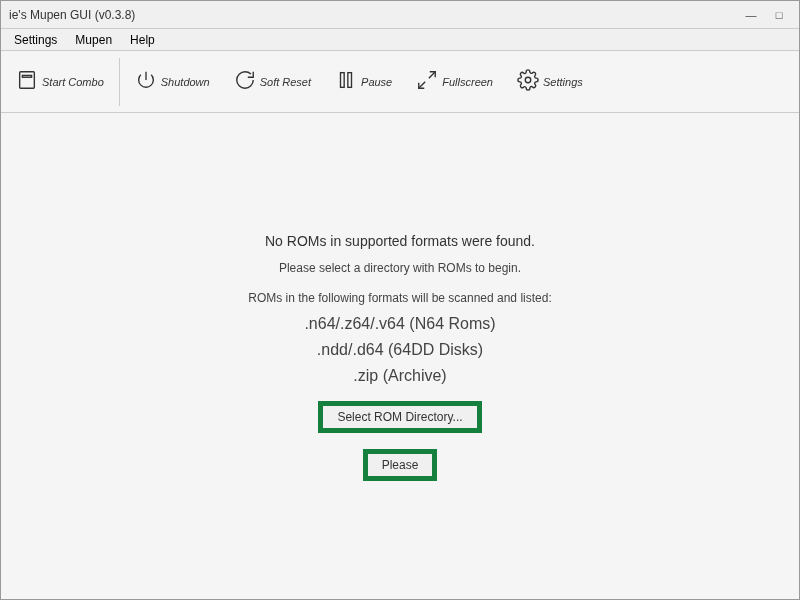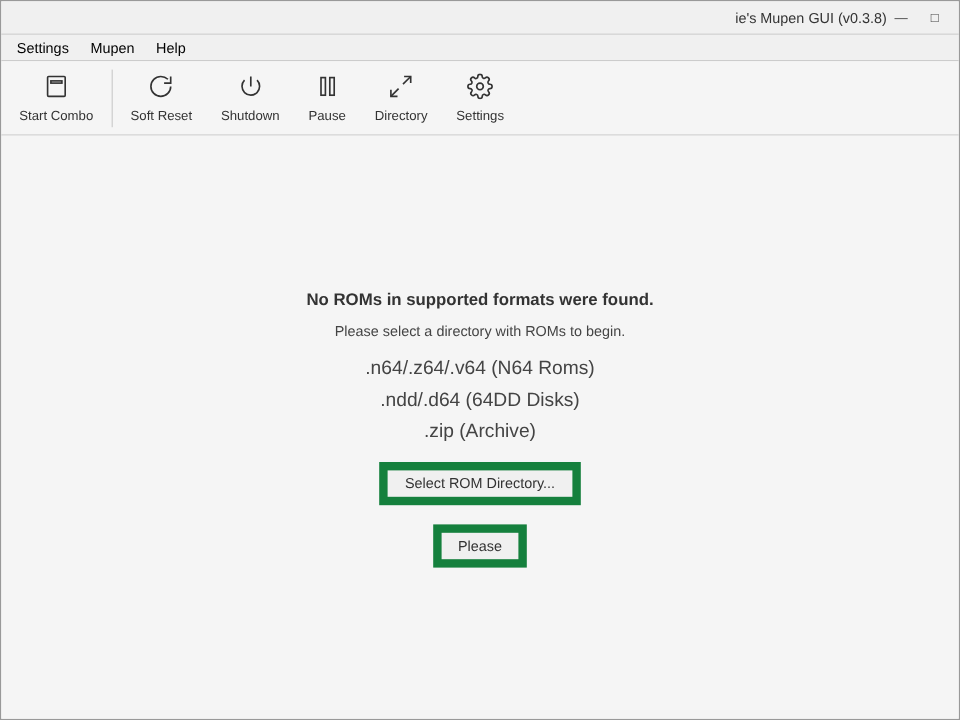--- a/index.html
+++ b/index.html
@@ -18,21 +18,21 @@
       overflow: hidden;
       border: 1px solid #999;
     }
 
     
     .title-bar {
       background: #f0f0f0;
       height: 28px;
       display: flex;
       align-items: center;
-      justify-content: flex-end;
+      justify-content: space-between;
       padding: 0 8px;
       border-bottom: 1px solid #ccc;
     }
 
     .title-bar-title {
       font-size: 12px;
       color: #333;
     }
 
     .title-bar-controls {
@@ -76,32 +76,32 @@
       height: 62px;
       display: flex;
       align-items: center;
       padding: 0 4px;
       border-bottom: 1px solid #ccc;
       gap: 2px;
     }
 
     .toolbar-btn {
       display: flex;
-      flex-direction: column;
       align-items: center;
       justify-content: center;
       padding: 4px 10px;
       height: 54px;
       min-width: 50px;
       background: none;
       border: 1px solid transparent;
       cursor: pointer;
       font-size: 11px;
       color: #333;
       gap: 4px;
+      font-style: italic;
     }
 
     .toolbar-icon {
       font-size: 20px;
       line-height: 1;
       color: #333;
     }
 
     .toolbar-icon svg {
       width: 22px;
@@ -117,21 +117,21 @@
       height: calc(600px - 28px - 22px - 62px);
       display: flex;
       flex-direction: column;
       align-items: center;
       justify-content: center;
       gap: 8px;
     }
 
     .no-roms-title {
       font-size: 14px;
-      font-weight: bold;
+      font-weight: normal;
       color: #333;
       margin-bottom: 4px;
     }
 
     .no-roms-subtitle {
       font-size: 12px;
       color: #444;
       margin-bottom: 8px;
     }
 
@@ -144,21 +144,21 @@
     .format-item {
       font-size: 16px;
       color: #444;
       text-align: center;
     }
 
     .action-btn {
       margin-top: 8px;
       padding: 4px 14px;
       background: #f0f0f0;
-      border: 7px solid #15803d;
+      border: 5px solid #15803d;
       cursor: pointer;
       font-size: 12px;
       color: #333;
       display: block;
     }
 
     .divider {
       width: 1px;
       height: 48px;
       background: #ccc;
@@ -192,35 +192,35 @@
       </svg>
     </span>
     <span>Start Combo</span>
   </button>
 
   <div class="divider"></div>
 
   <button class="toolbar-btn">
     <span class="toolbar-icon">
       <svg viewBox="0 0 24 24">
+        <path d="M12 3v9"></path>
+        <path d="M6.3 6.3a8 8 0 1 0 11.4 0"></path>
+      </svg>
+    </span>
+    <span>Shutdown</span>
+  </button>
+
+  <button class="toolbar-btn">
+    <span class="toolbar-icon">
+      <svg viewBox="0 0 24 24">
         <path d="M21 12a9 9 0 1 1-9-9c2.5 0 4.8.97 6.5 2.5"></path>
         <polyline points="21 3 21 9 15 9"></polyline>
       </svg>
     </span>
     <span>Soft Reset</span>
-  </button>
-
-  <button class="toolbar-btn">
-    <span class="toolbar-icon">
-      <svg viewBox="0 0 24 24">
-        <path d="M12 3v9"></path>
-        <path d="M6.3 6.3a8 8 0 1 0 11.4 0"></path>
-      </svg>
-    </span>
-    <span>Shutdown</span>
   </button>
 
   <button class="toolbar-btn">
     <span class="toolbar-icon">
       <svg viewBox="0 0 24 24">
         <rect x="6" y="4" width="4" height="16"></rect>
         <rect x="14" y="4" width="4" height="16"></rect>
       </svg>
     </span>
     <span>Pause</span>
@@ -229,36 +229,37 @@
 
   <button class="toolbar-btn">
     <span class="toolbar-icon">
       <svg viewBox="0 0 24 24">
         <polyline points="15 3 21 3 21 9"></polyline>
         <polyline points="9 21 3 21 3 15"></polyline>
         <line x1="21" y1="3" x2="14" y2="10"></line>
         <line x1="3" y1="21" x2="10" y2="14"></line>
       </svg>
     </span>
-    <span>Directory</span>
+    <span>Fullscreen</span>
   </button>
 
   <button class="toolbar-btn">
     <span class="toolbar-icon">
       <svg viewBox="0 0 24 24">
         <circle cx="12" cy="12" r="3"></circle>
         <path d="M19.4 15a1.65 1.65 0 0 0 .33 1.82l.06.06a2 2 0 0 1-2.83 2.83l-.06-.06a1.65 1.65 0 0 0-1.82-.33 1.65 1.65 0 0 0-1 1.51V21a2 2 0 0 1-4 0v-.09A1.65 1.65 0 0 0 9 19.4a1.65 1.65 0 0 0-1.82.33l-.06.06a2 2 0 0 1-2.83-2.83l.06-.06A1.65 1.65 0 0 0 4.68 15a1.65 1.65 0 0 0-1.51-1H3a2 2 0 0 1 0-4h.09A1.65 1.65 0 0 0 4.6 9a1.65 1.65 0 0 0-.33-1.82l-.06-.06a2 2 0 0 1 2.83-2.83l.06.06A1.65 1.65 0 0 0 9 4.68a1.65 1.65 0 0 0 1-1.51V3a2 2 0 0 1 4 0v.09a1.65 1.65 0 0 0 1 1.51 1.65 1.65 0 0 0 1.82-.33l.06-.06a2 2 0 0 1 2.83 2.83l-.06.06A1.65 1.65 0 0 0 19.4 9a1.65 1.65 0 0 0 1.51 1H21a2 2 0 0 1 0 4h-.09a1.65 1.65 0 0 0-1.51 1z"></path>
       </svg>
     </span>
     <span>Settings</span>
   </button>
 
 </div>
 
 <div class="main-content">
   <div class="no-roms-title">No ROMs in supported formats were found.</div>
   <div class="no-roms-subtitle">Please select a directory with ROMs to begin.</div>
+  <div class="formats-text">ROMs in the following formats will be scanned and listed:</div>
   <div class="format-item">.n64/.z64/.v64 (N64 Roms)</div>
   <div class="format-item">.ndd/.d64 (64DD Disks)</div>
   <div class="format-item">.zip (Archive)</div>
   <button class="action-btn">Select ROM Directory...</button>
   <button class="action-btn">Please</button>
 </div>
 
 </body></html>

